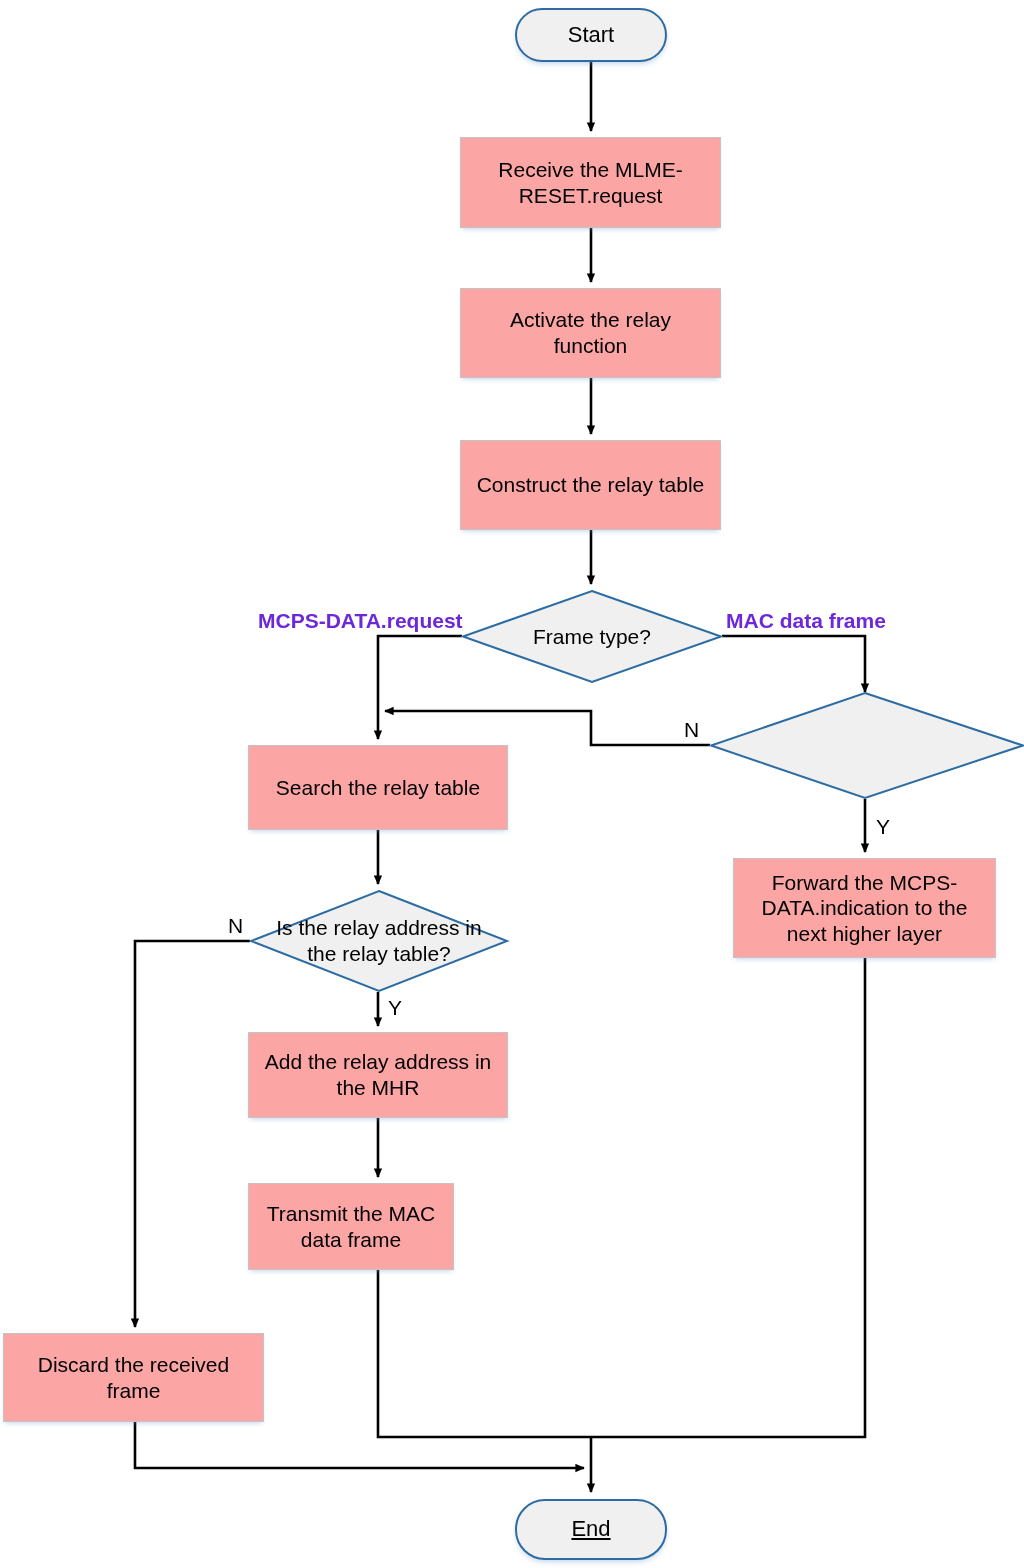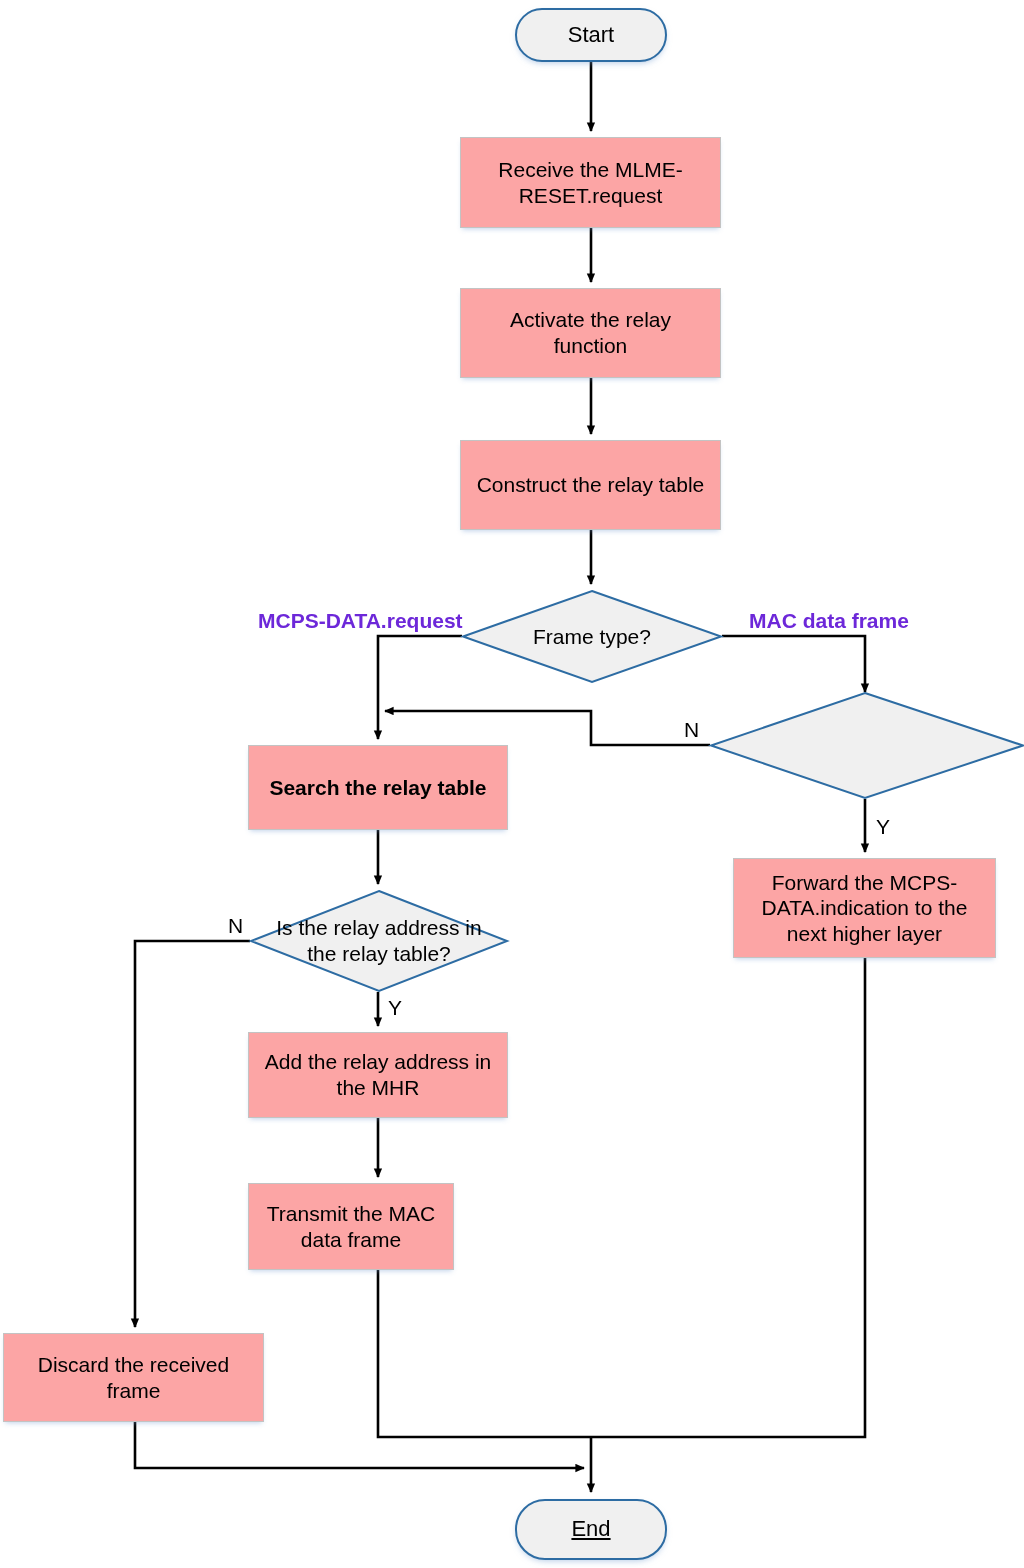--- a/index.html
+++ b/index.html
@@ -102,21 +102,21 @@
   <div class="node decision" style="left:710px;top:692px;width:314px;height:107px;">
     <svg viewBox="0 0 314 107" preserveAspectRatio="none">
       <polygon points="155,1 313,53.5 155,106 1,53.5" fill="#f0f0f0" stroke="#2d6ca3" stroke-width="2"></polygon>
     </svg>
   </div>
 
   <div class="node process" style="left:733px;top:858px;width:263px;height:100px;">
     <span>Forward the MCPS-DATA.indication to the next higher layer</span>
   </div>
 
-  <div class="node process" style="left:248px;top:745px;width:260px;height:85px;font-weight:bold;">
+  <div class="node process" style="left:248px;top:745px;width:260px;height:85px;">
     <span>Search the relay table</span>
   </div>
 
   <div class="node decision" style="left:250px;top:890px;width:258px;height:102px;">
     <svg viewBox="0 0 258 102" preserveAspectRatio="none">
       <polygon points="129,1 257,51 129,101 1,51" fill="#f0f0f0" stroke="#2d6ca3" stroke-width="2"></polygon>
     </svg>
     <span class="dtext" style="width:88%;">Is the relay address in the relay table?</span>
   </div>
 
@@ -131,21 +131,21 @@
   <div class="node process" style="left:3px;top:1333px;width:261px;height:89px;">
     <span>Discard the received frame</span>
   </div>
 
   <div class="node terminator" style="left:515px;top:1499px;width:152px;height:61px;text-decoration:underline;">
     <span>End</span>
   </div>
 
   <span class="edge-label" style="left:258px;top:609px;">MCPS-DATA.request</span>
 
-  <span class="edge-label" style="left:726px;top:609px;margin-left:23px;">MAC data frame</span>
+  <span class="edge-label" style="left:726px;top:609px;">MAC data frame</span>
 
   <span class="branch-letter" style="left:684px;top:718px;">N</span>
 
   <span class="branch-letter" style="left:876px;top:815px;">Y</span>
 
   <span class="branch-letter" style="left:228px;top:914px;">N</span>
 
   <span class="branch-letter" style="left:388px;top:996px;">Y</span>
 
 </div>

